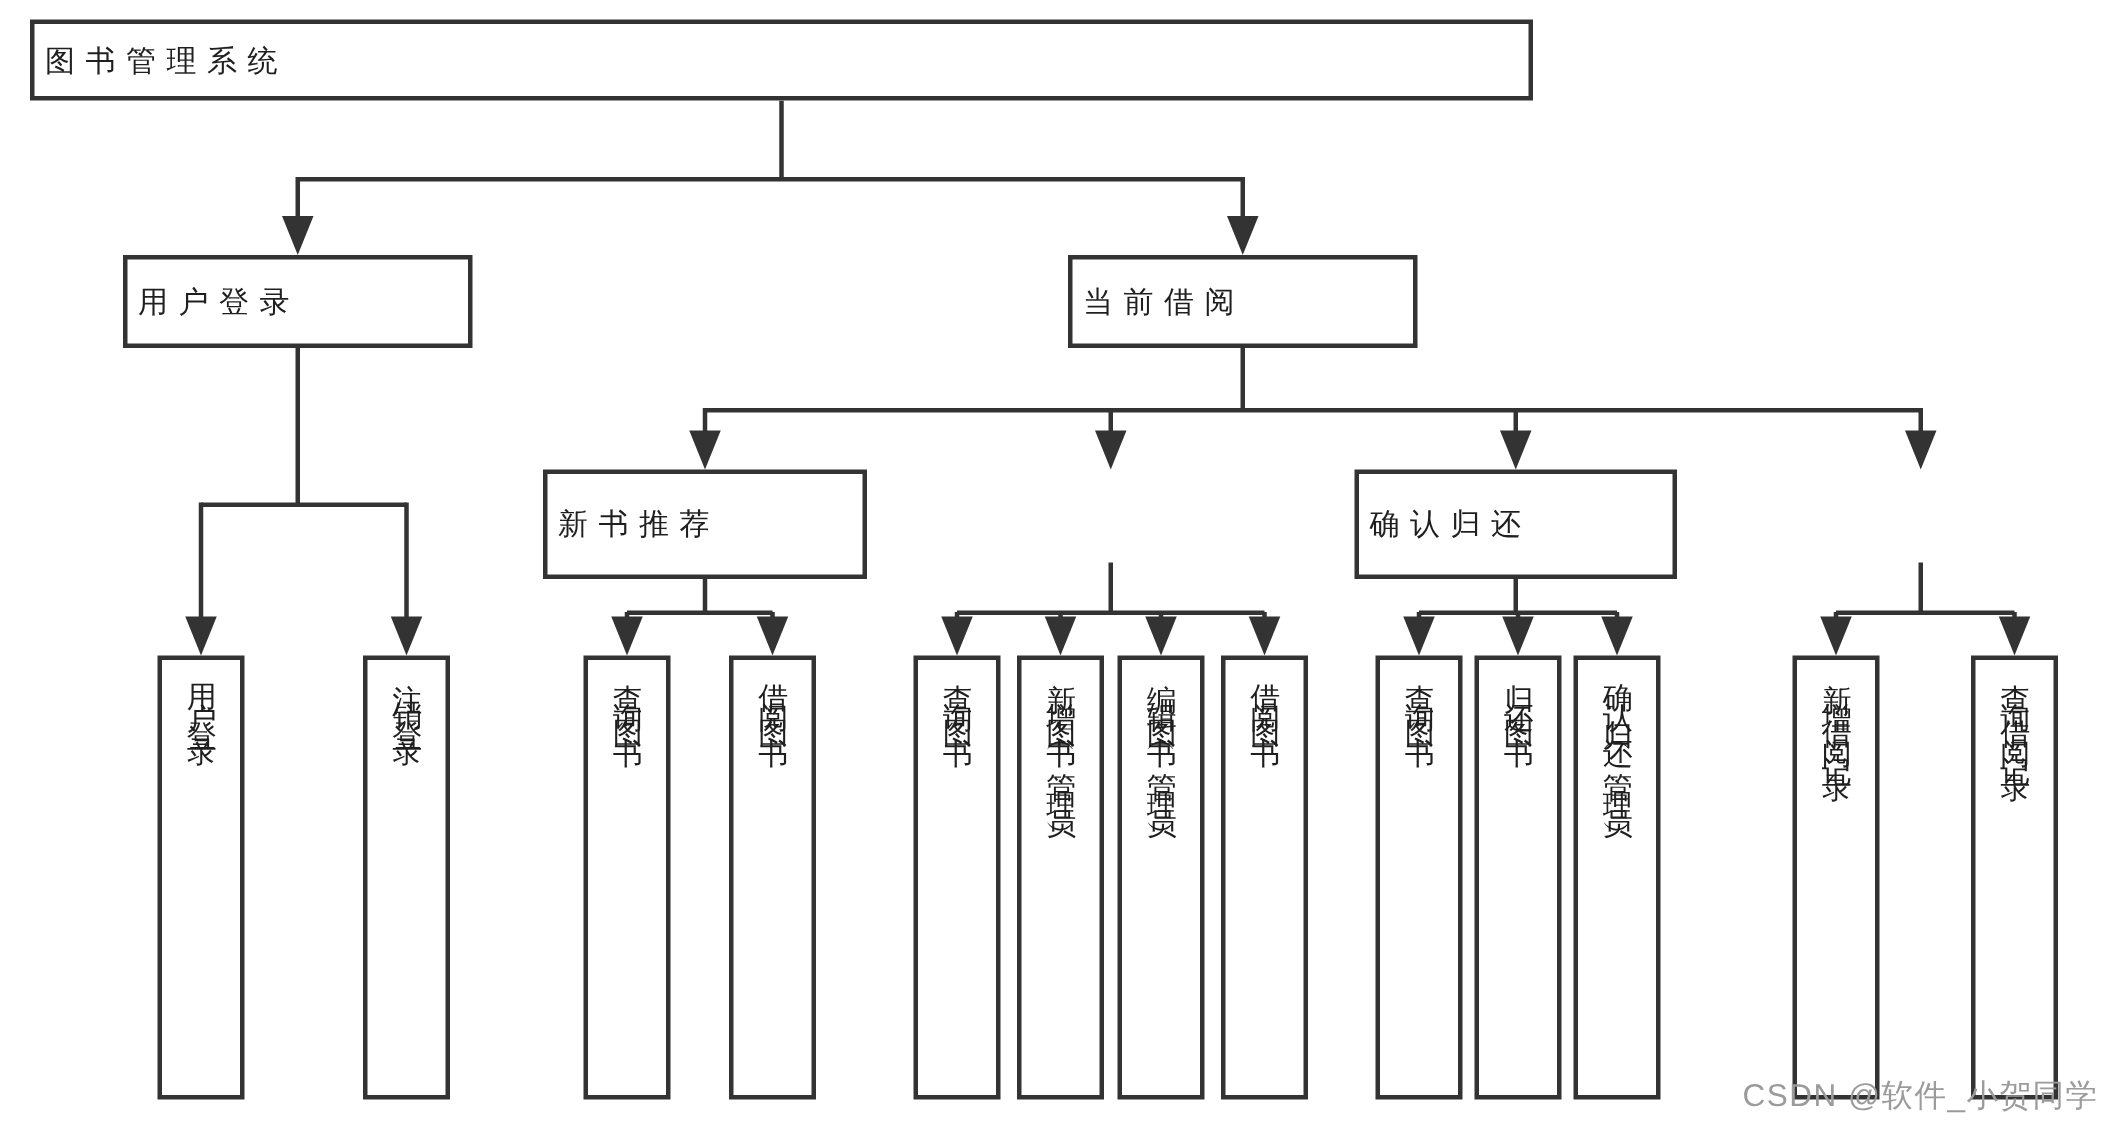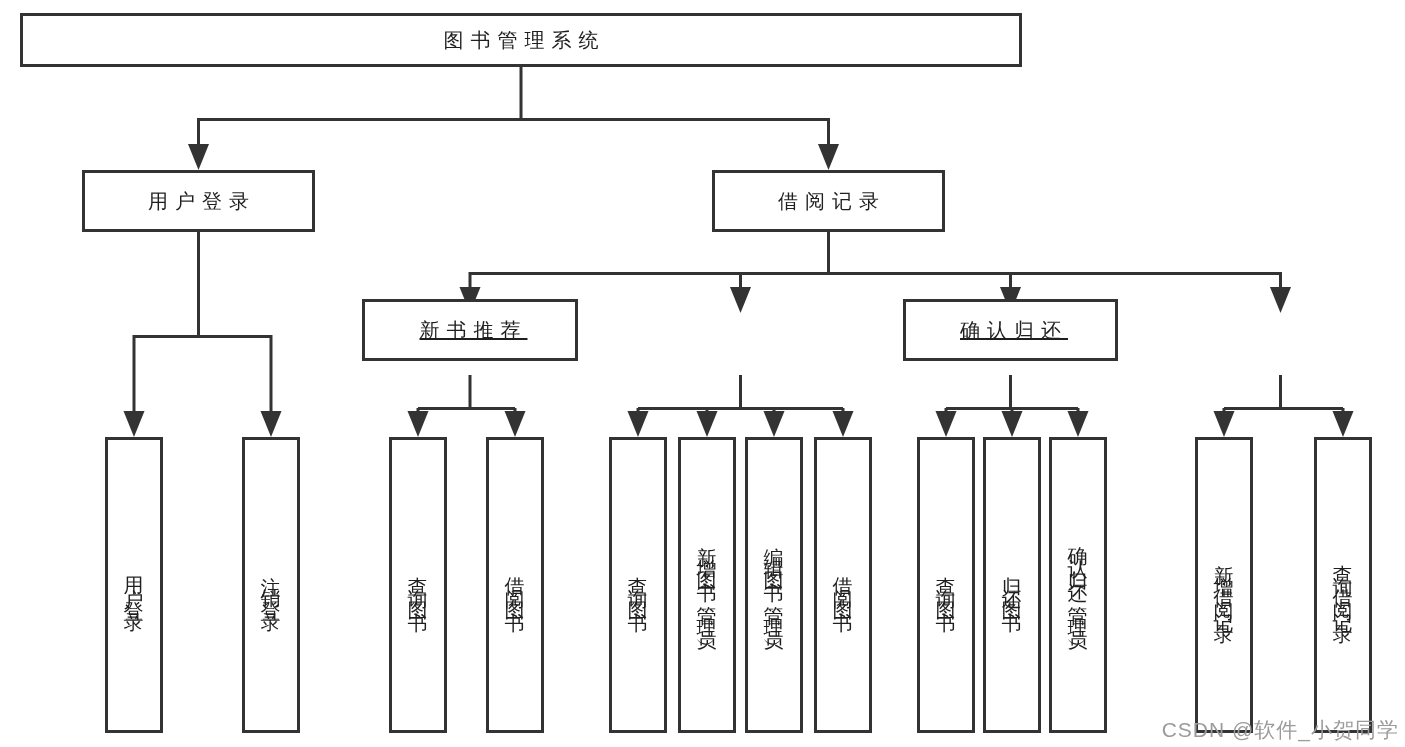--- a/index.html
+++ b/index.html
@@ -4,30 +4,30 @@
 <style>
   html,body{margin:0;padding:0;background:#ffffff;}
   .stage{
     position:relative;width:1405px;height:747px;background:#ffffff;overflow:hidden;
     font-family:"Liberation Sans", sans-serif;
   }
   .wires{position:absolute;left:0;top:0;}
   .node{
     position:absolute;box-sizing:border-box;
     border:3px solid #333333;background:#ffffff;
-    display:flex;align-items:center;justify-content:center;
+    display:flex;align-items:center;
     color:#1f1f1f;
   }
   .node.h{font-size:20px;letter-spacing:7px;text-indent:7px;white-space:nowrap;}
   .node.v{
     writing-mode:vertical-rl;text-orientation:mixed;
     font-size:20px;letter-spacing:12px;line-height:1;
   }
   .n2{top:170px;width:233px;height:62px;}
-  .n3{top:299px;width:215px;height:62px;text-decoration:underline;}
+  .n3{top:313px;width:215px;height:73px;}
   .leaf{top:437px;width:58px;height:296px;}
   .watermark{
     position:absolute;right:6px;bottom:3px;
     font-size:21px;color:#9b9b9b;letter-spacing:1px;white-space:nowrap;margin-left:16px;
   }
 </style>
 </head>
 <body>
 
 <div class="stage">
@@ -99,21 +99,21 @@
   </svg>
 
   <div class="node h" style="left:20px;top:13px;width:1002px;height:54px">
     <span>图书管理系统</span>
   </div>
 
   <div class="node h n2" style="left:82px">
     <span>用户登录</span>
   </div>
   <div class="node h n2" style="left:712px">
-    <span>借阅记录</span>
+    <span>当前借阅</span>
   </div>
 
   <div class="node h n3" style="left:362px;width:216px">
     <span>新书推荐</span>
   </div>
   <div class="node h n3" style="left:903px">
     <span>确认归还</span>
   </div>
 
   <div class="node v leaf" style="left:105px">

